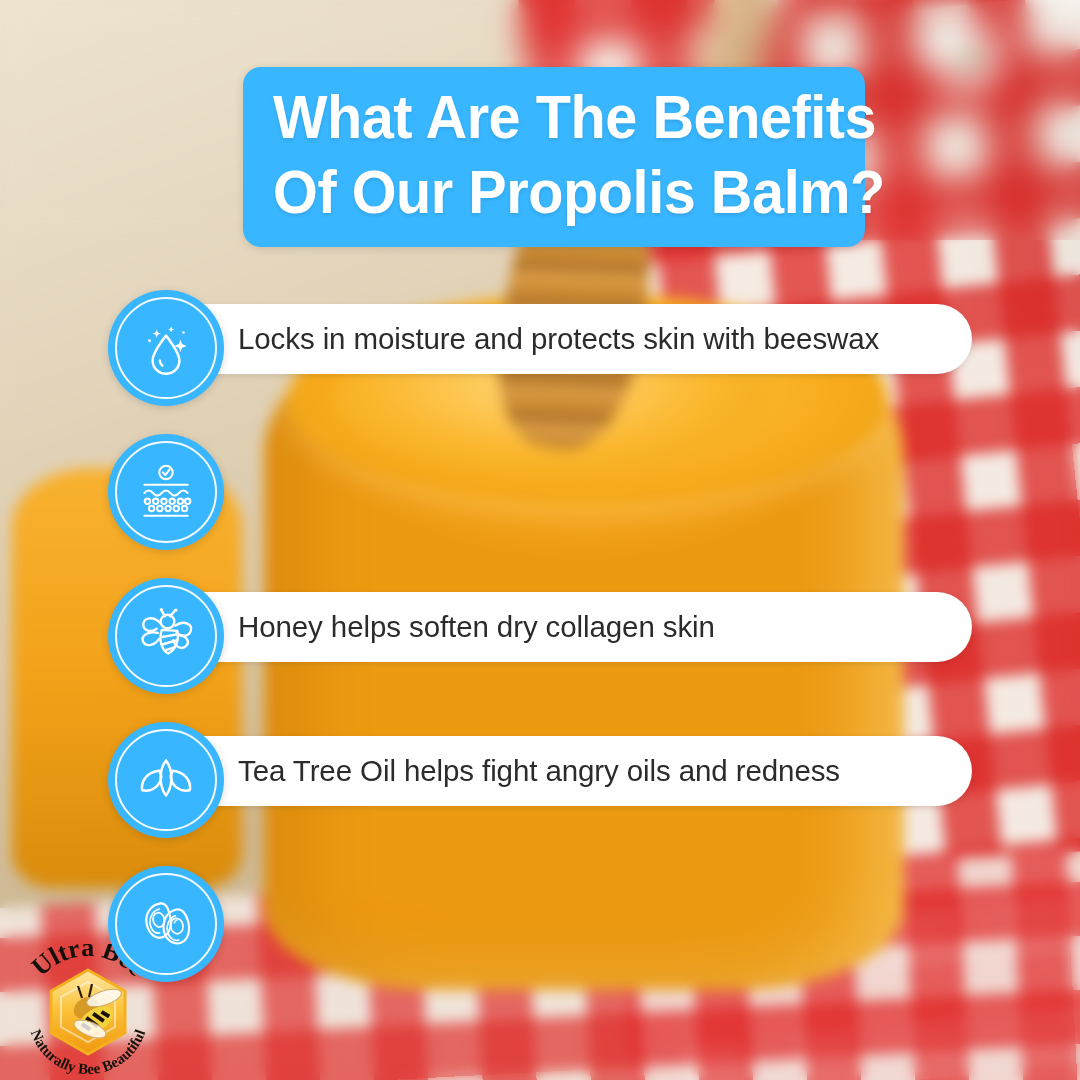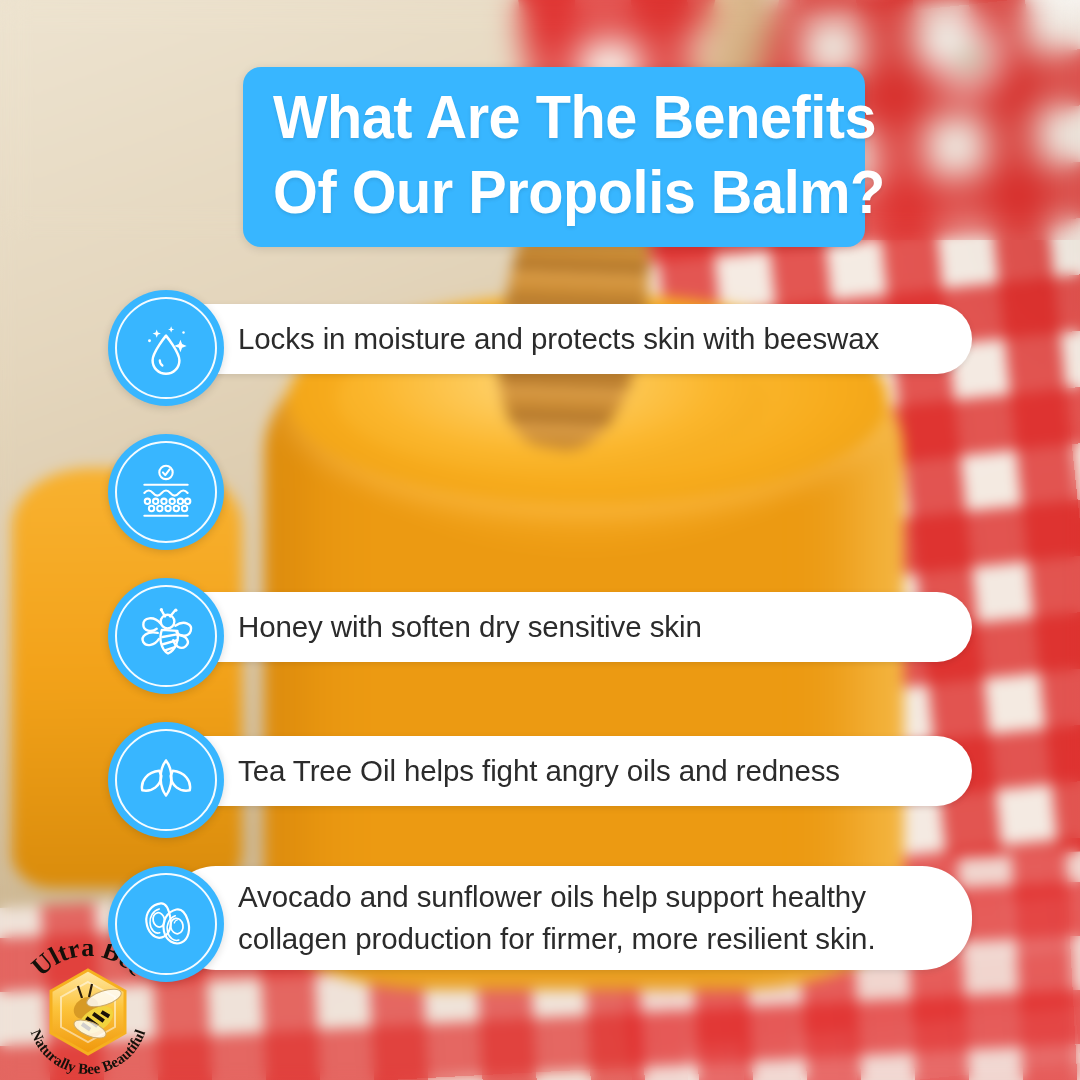--- a/index.html
+++ b/index.html
@@ -11,20 +11,21 @@
     overflow: hidden;
     font-family: "Liberation Sans", sans-serif;
   }
 
   #poster {
     position: relative;
     width: 1080px;
     height: 1080px;
     overflow: hidden;
     background: #e8d9c0;
+    text-align: right;
   }
 
   
   .bg-layer {
     position: absolute;
     inset: -60px;
     overflow: hidden;
   }
 
   
@@ -338,21 +339,21 @@
           <circle cx="34" cy="48" r="2.6"></circle>
             <circle cx="42" cy="48" r="2.6"></circle>
           <circle cx="50" cy="48" r="2.6"></circle>
           <line x1="11" y1="55" x2="53" y2="55"></line>
         </svg>
       </div>
     </div>
 
     <div class="benefit-row">
       <div class="benefit-pill">
-        <span class="benefit-text">Honey with soften dry sensitive skin</span>
+        <span class="benefit-text">Honey helps soften dry collagen skin</span>
       </div>
       <div class="icon-badge">
         <svg viewBox="0 0 64 64" fill="none" stroke="#ffffff" stroke-width="2.3" stroke-linecap="round" stroke-linejoin="round">
           <path d="M31 13 l-3.5 -6"></path>
             <path d="M36 13 l4.5 -5.5"></path>
           <circle cx="27.5" cy="6.5" r="1.6" fill="#ffffff" stroke="none"></circle>
           <circle cx="41.5" cy="7" r="1.6" fill="#ffffff" stroke="none"></circle>
           <circle cx="33.5" cy="18" r="6.6"></circle>
           <path d="M27 20 C20 12 10 14 10 21 c0 6 8 8 13 4"></path>
           <path d="M24 29 C14 27 7 32 10 38 c3 5 11 3 15 -3"></path>
@@ -373,26 +374,20 @@
       <div class="icon-badge">
         <svg viewBox="0 0 64 64" fill="none" stroke="#ffffff" stroke-width="2.4" stroke-linecap="round" stroke-linejoin="round">
           <path d="M32 13 C25 22 25 38 32 47 C39 38 39 22 32 13 Z"></path>
           <path d="M25.5 23 C14 24 7 33 9 42 C19 44 27 37 27.5 28 Z"></path>
           <path d="M38.5 23 C50 24 57 33 55 42 C45 44 37 37 36.5 28 Z"></path>
         </svg>
       </div>
     </div>
 
     <div class="benefit-row tall">
-      <div class="benefit-pill">
-        <div>
-          <div class="benefit-text">Avocado and sunflower oils help support healthy</div>
-          <div class="benefit-text">collagen production for firmer, more resilient skin.</div>
-        </div>
-      </div>
       <div class="icon-badge">
         <svg viewBox="0 0 64 64" fill="none" stroke="#ffffff" stroke-width="2.1" stroke-linecap="round" stroke-linejoin="round">
           <path d="M27 12 C18 13 12 21 13 30 C14 40 21 47 28 45 C35 43 38 34 36 25 C34.5 17 32 11.5 27 12 Z"></path>
           <path d="M25.5 17.5 C19.5 19 16 25 16.5 31 C17 38 21.5 42 26 40.5" stroke-width="1.5"></path>
           <ellipse cx="25" cy="28" rx="5.5" ry="7" transform="rotate(-12 25 28)" stroke-width="1.7"></ellipse>
           <path d="M42 18 C33 20 28 29 30 39 C32 48 40 53 47 50 C54 47 56 37 53 28 C50.5 20.5 47 17 42 18 Z"></path>
           <path d="M41 24 C35 26 32 33 33.5 39.5 C35 46 40 49 44.5 47.5" stroke-width="1.5"></path>
           <ellipse cx="42.5" cy="34" rx="6" ry="7.5" transform="rotate(-10 42.5 34)" stroke-width="1.7"></ellipse>
           <path d="M40 31 a4 5 0 0 1 3 -3" stroke-width="1.3"></path>
         </svg>

